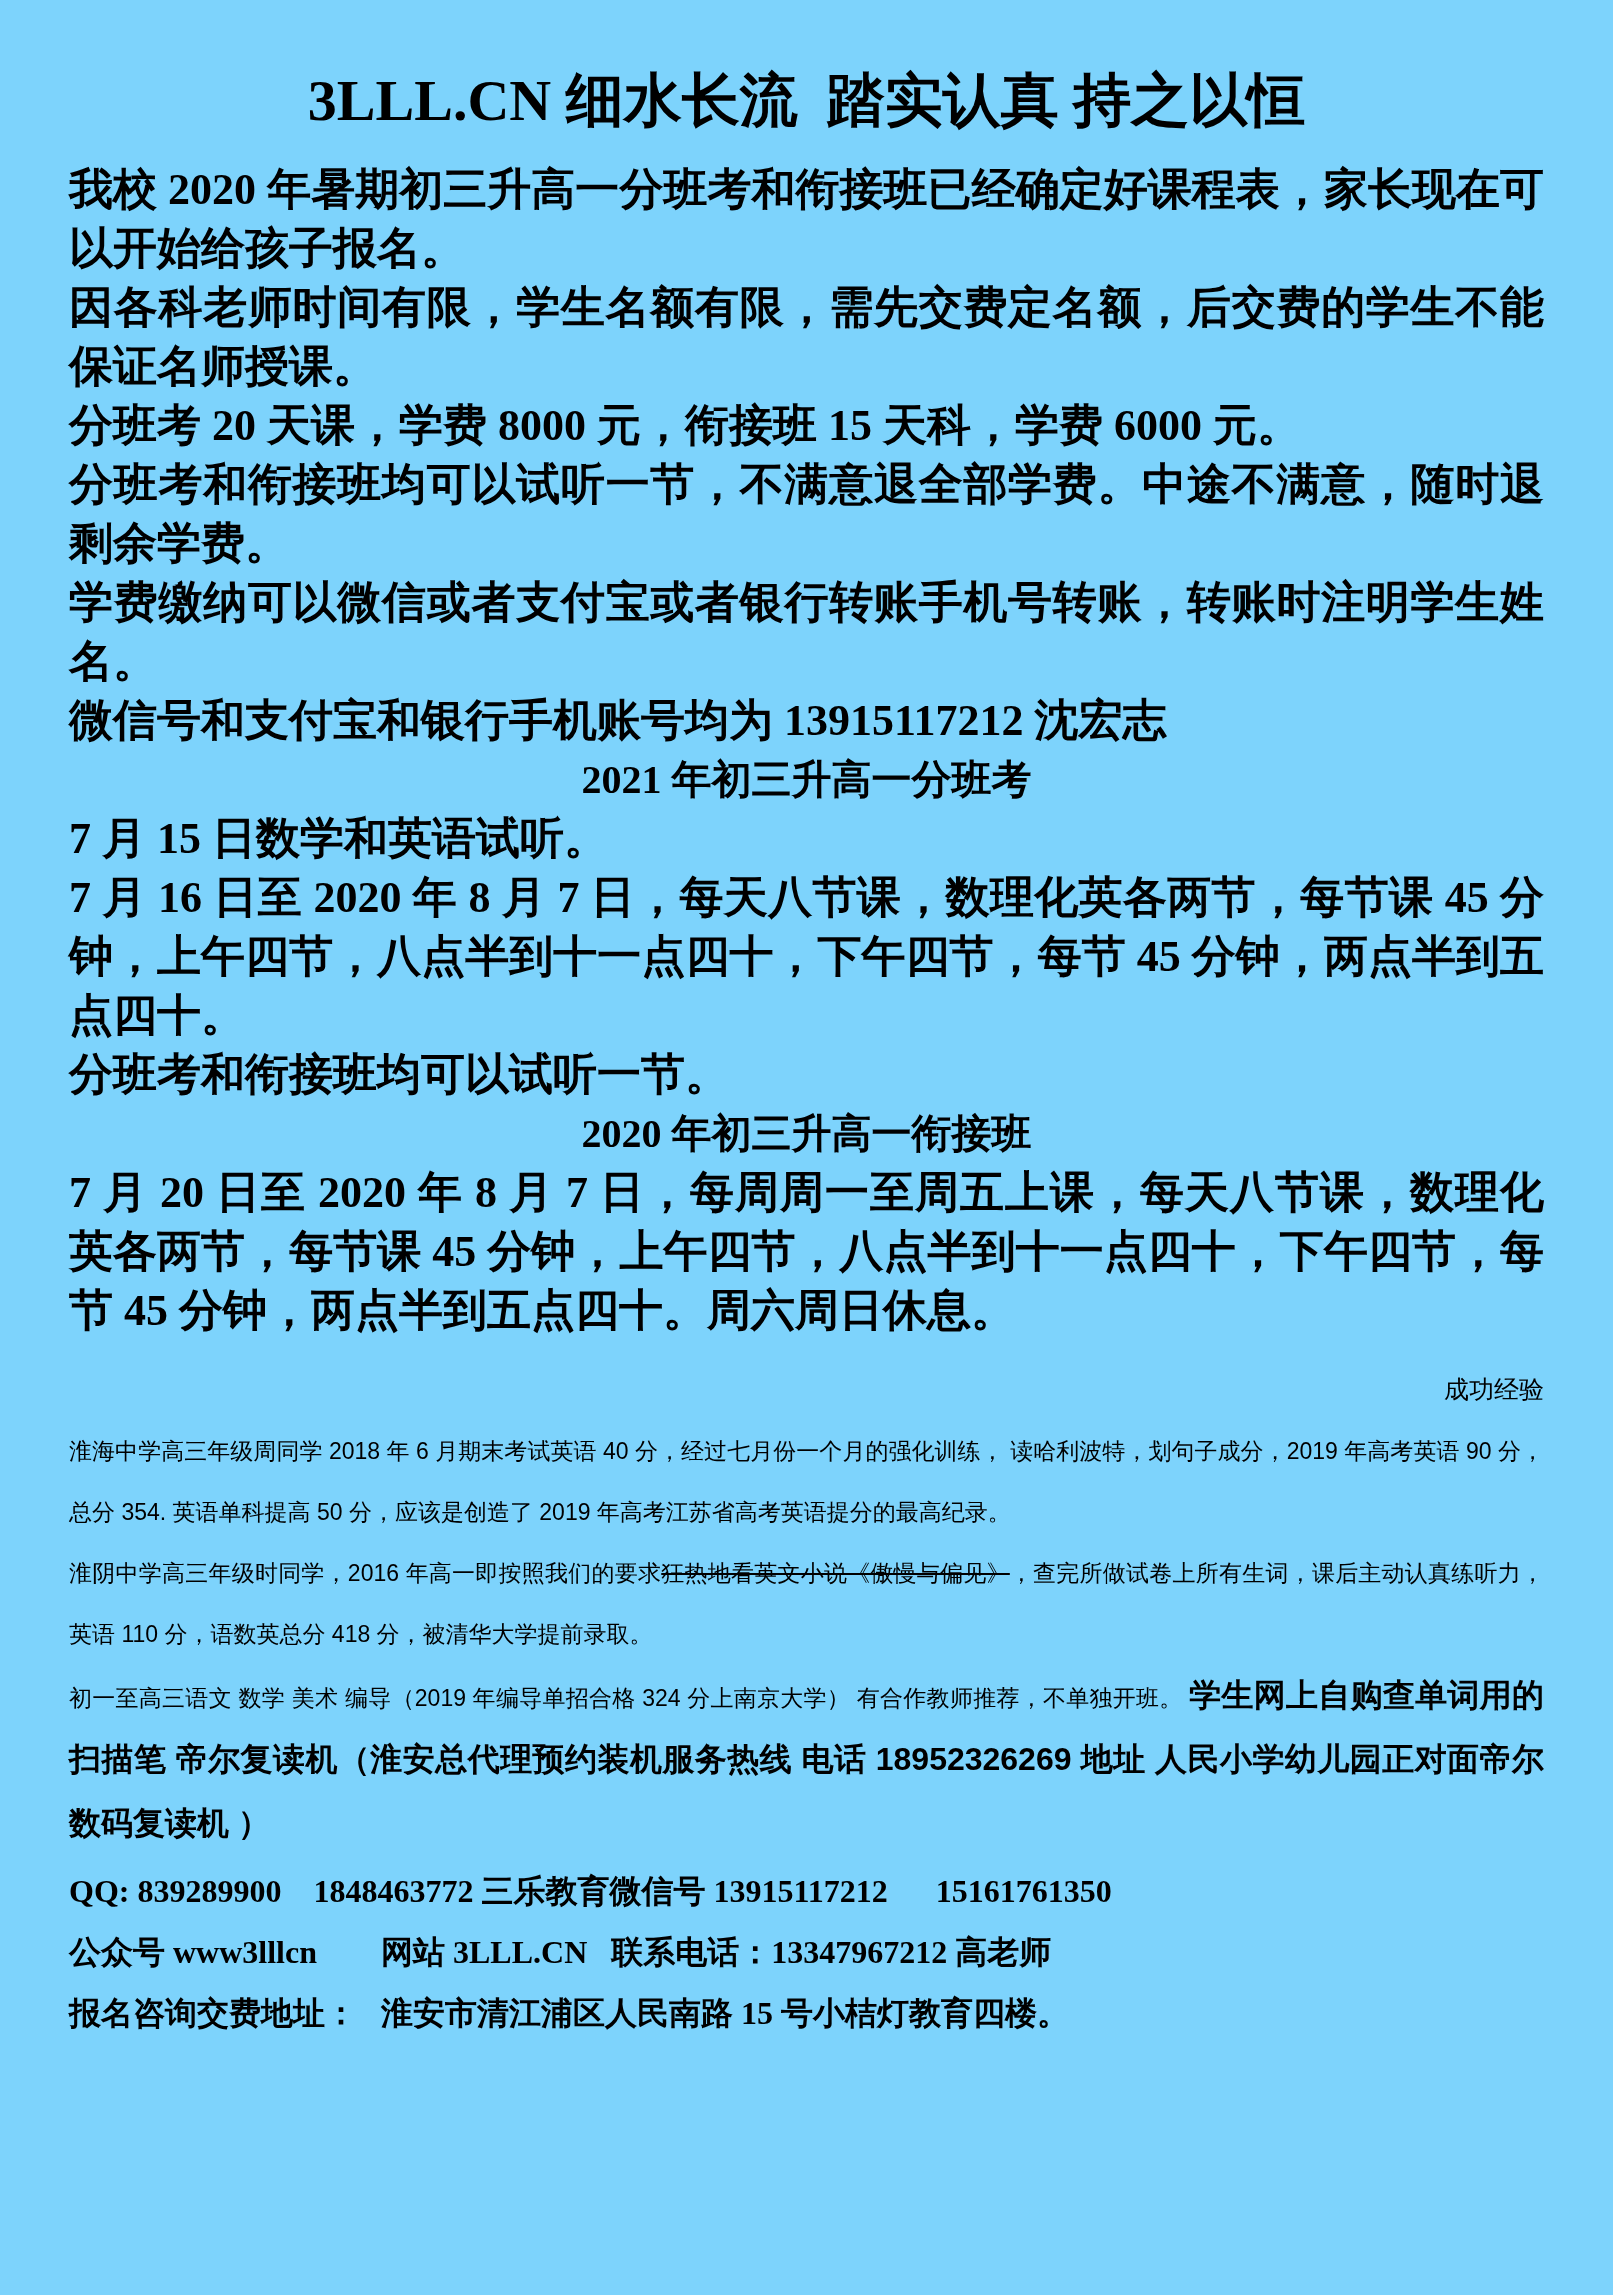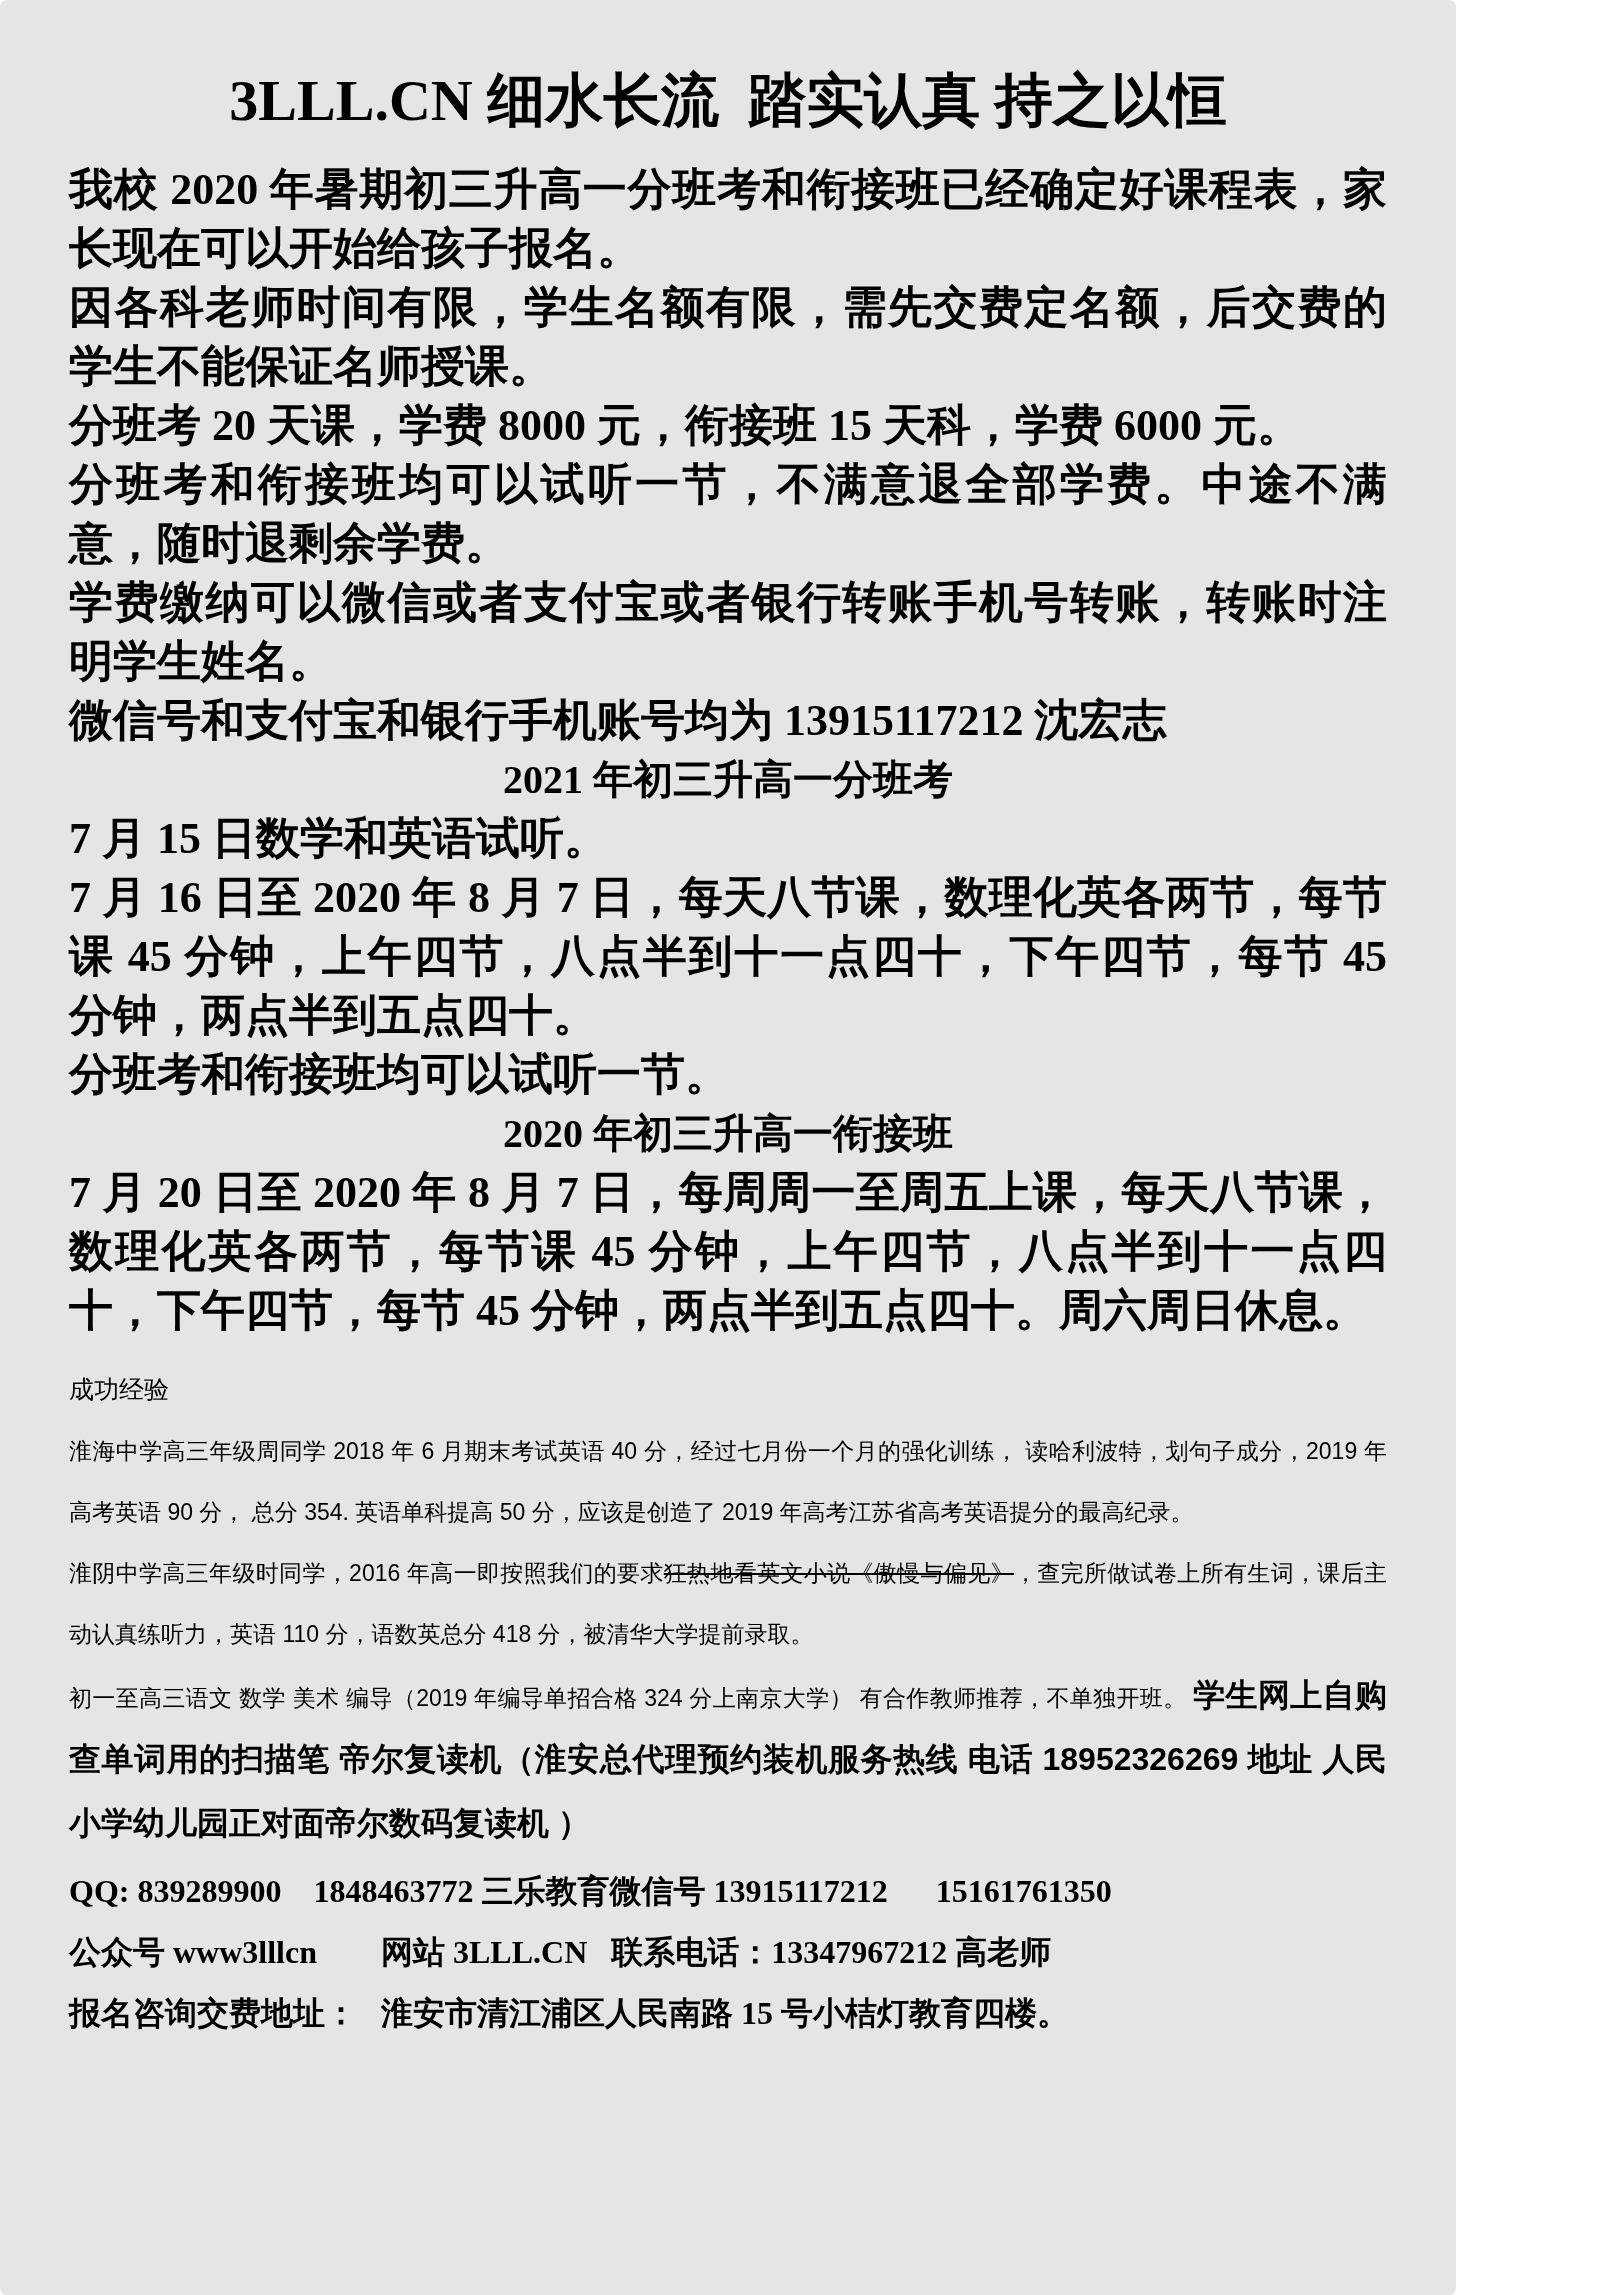--- a/index.html
+++ b/index.html
@@ -1,24 +1,23 @@
 <!DOCTYPE html>
 <html style="font-size:11.6px"><head>
 <meta charset="utf-8">
 <style>
   html, body { margin: 0; padding: 0; background: #ffffff; }
   .page {
-    width: 1456px;
+    width: 1613px;
     min-height: 2295px;
     box-sizing: border-box;
-    background: #e5e5e5;
+    background: #7dd3fc;
     color: #000000;
     padding: 62px 69px 94px 69px;
     font-family: "Liberation Serif", "DejaVu Serif", serif;
-    border-radius: 7px;
   }
   .title {
     font-size: 58px;
     font-weight: bold;
     text-align: center;
     white-space: pre;
     margin: 0 0 20px 0;
   }
   .body-p {
     font-size: 44px;
@@ -30,21 +29,21 @@
   .heading {
     font-size: 40px;
     font-weight: bold;
     line-height: 59px;
     text-align: center;
     margin: 0;
   }
   .success-heading {
     font-size: 25px;
     font-weight: normal;
-    text-align: left;
+    text-align: right;
     margin: 33px 0 14.5px 0;
     font-family: Liberation Mono, monospace;
   }
   .small-p {
     font-size: 23px;
     font-weight: normal;
     line-height: 61px;
     text-align: justify;
     margin: 0;
     font-family: "Liberation Sans", "DejaVu Sans", sans-serif;

